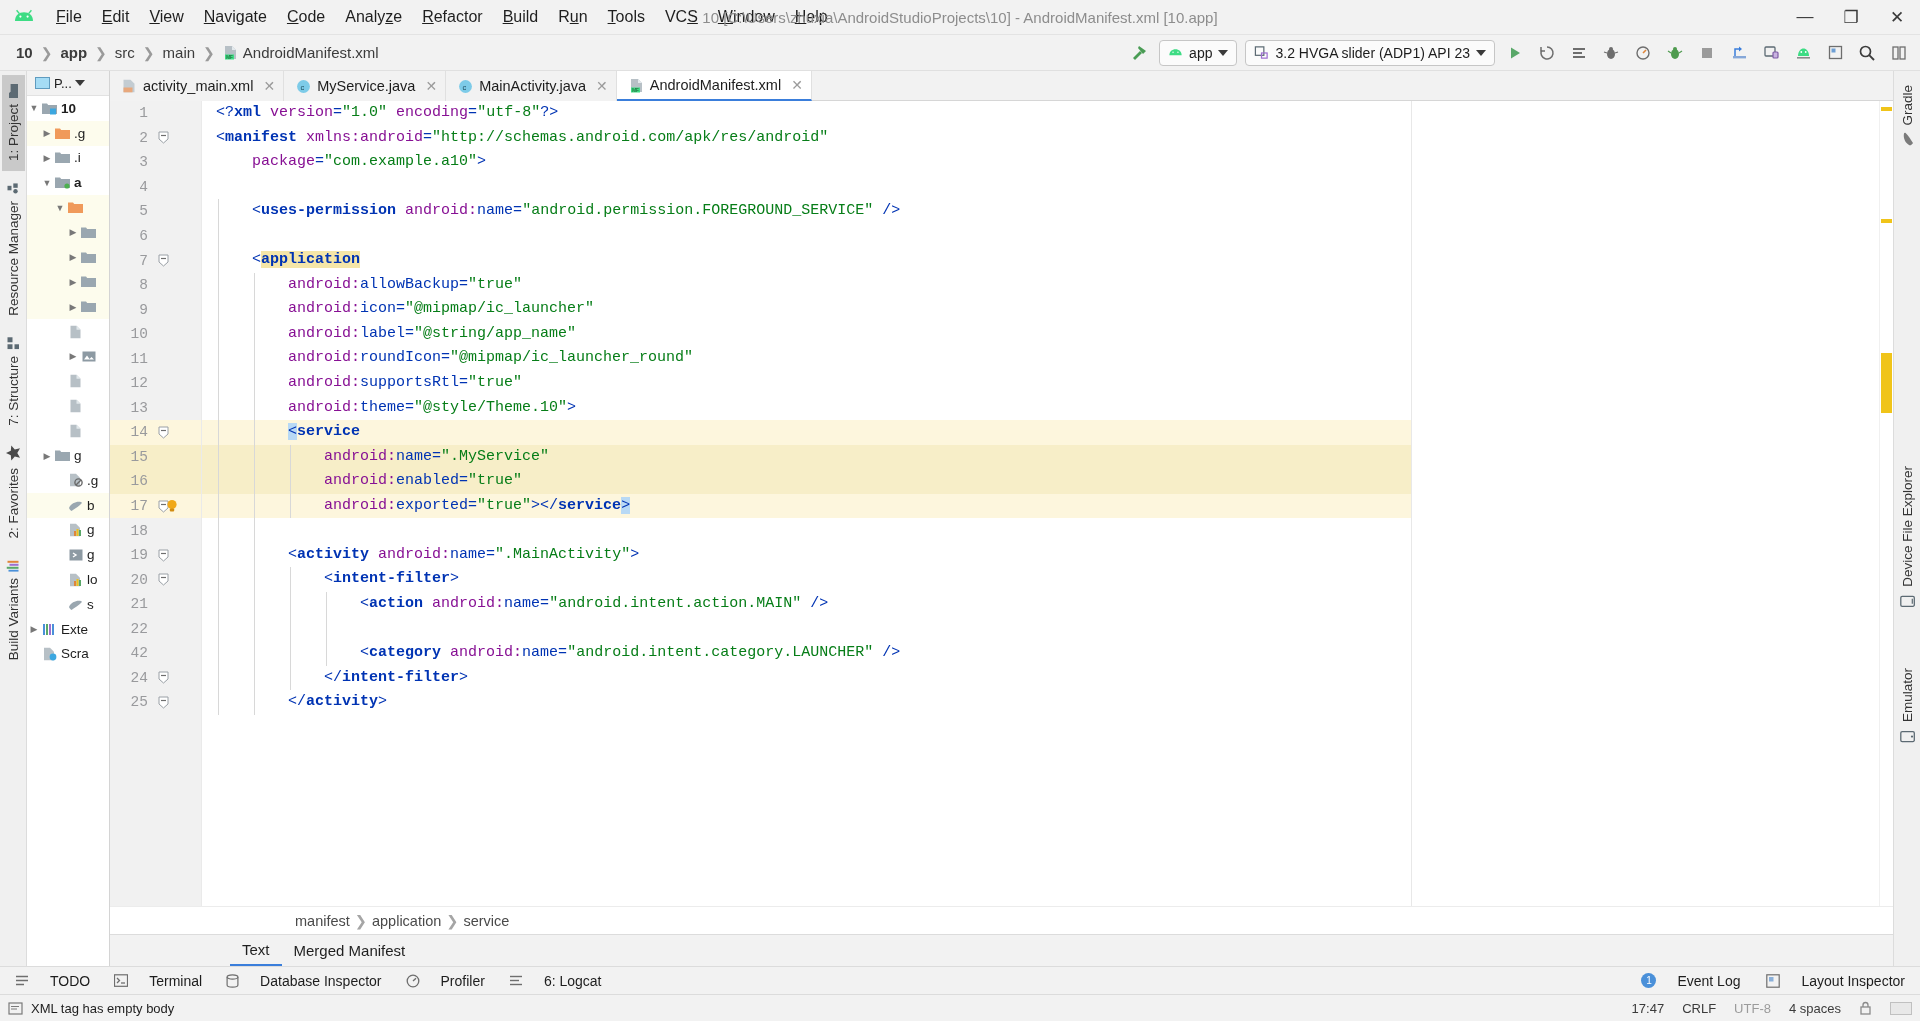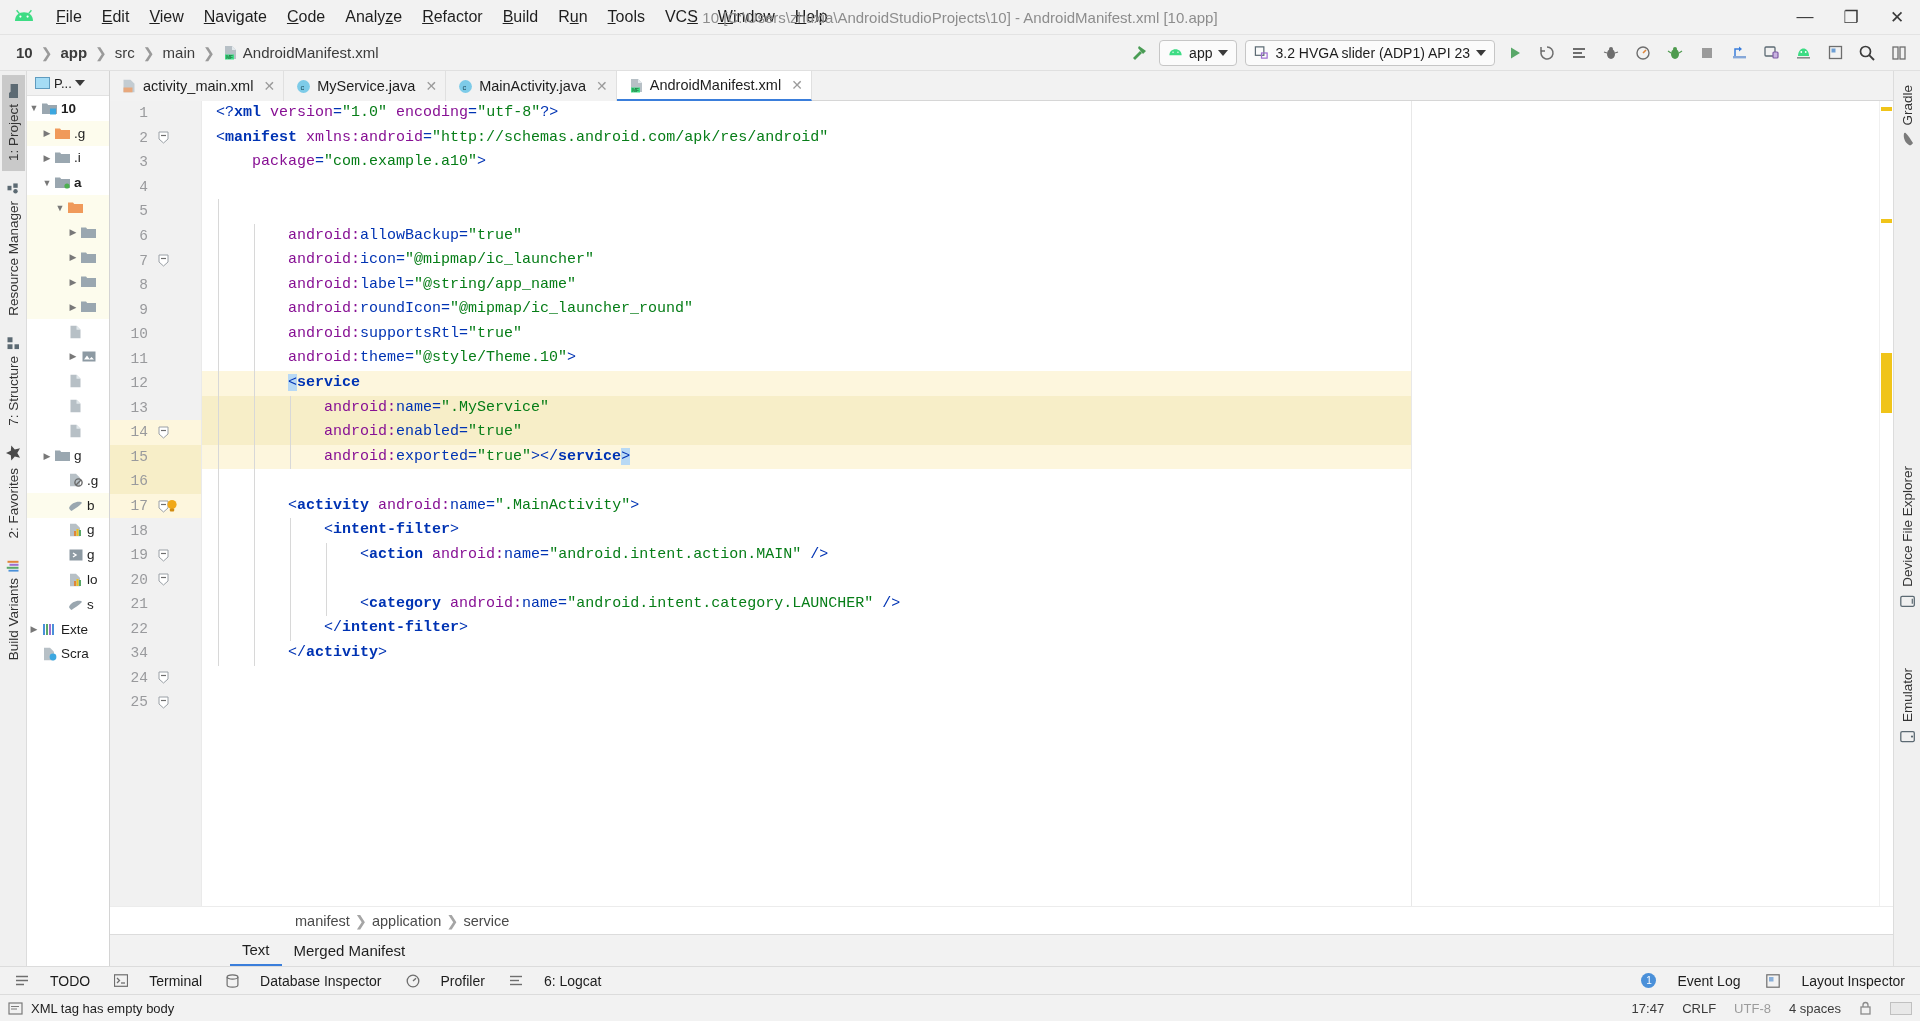--- a/index.html
+++ b/index.html
@@ -791,21 +791,21 @@
             </div>
             <div class="gline">
               <span class="gnum">21</span>
               <span class="gfold"></span>
             </div>
             <div class="gline">
               <span class="gnum">22</span>
               <span class="gfold"></span>
             </div>
             <div class="gline">
-              <span class="gnum">34</span>
+              <span class="gnum">42</span>
               <span class="gfold"></span>
             </div>
             <div class="gline">
               <span class="gnum">24</span>
               <span class="gfold">
                 <svg width="11" height="13" viewBox="0 0 11 13">
                   <path d="M1 1h9v7l-4.5 4L1 8z" fill="#fff" stroke="#9aa0a6" stroke-width="1"></path>
                   <line x1="3" y1="4.5" x2="8" y2="4.5" stroke="#6e6e6e" stroke-width="1.2"></line>
                 </svg>
               </span>
@@ -818,21 +818,23 @@
                   <line x1="3" y1="4.5" x2="8" y2="4.5" stroke="#6e6e6e" stroke-width="1.2"></line>
                 </svg>
               </span>
             </div>
           </div>
         <div class="code-area" id="code-host">
             <div class="cline"><span class="tok-punc">&lt;?</span><span class="tok-pi">xml </span><span class="tok-attr">version</span><span class="tok-punc">=</span><span class="tok-val">"1.0"</span> <span class="tok-attr">encoding</span><span class="tok-punc">=</span><span class="tok-val">"utf-8"</span><span class="tok-punc">?&gt;</span></div>
             <div class="cline"><span class="tok-punc">&lt;</span><span class="tok-tag">manifest</span> <span class="tok-attr">xmlns:android</span><span class="tok-punc">=</span><span class="tok-val">"http://schemas.android.com/apk/res/android"</span></div>
             <div class="cline">    <span class="tok-attr">package</span><span class="tok-punc">=</span><span class="tok-val">"com.example.a10"</span><span class="tok-punc">&gt;</span></div>
             <div class="cline"></div>
+            <div class="cline">    <span class="tok-punc">&lt;</span><span class="tok-tag">uses-permission</span> <span class="tok-attr">android:</span><span class="tok-ns">name</span><span class="tok-punc">=</span><span class="tok-val">"android.permission.FOREGROUND_SERVICE"</span> <span class="tok-punc">/&gt;</span><span class="indent-guide" style="left: 16px;"></span></div>
             <div class="cline"><span class="indent-guide" style="left: 16px;"></span></div>
+            <div class="cline">    <span class="tok-punc">&lt;</span><span class="tok-tag hl-word">application</span><span class="indent-guide" style="left: 16px;"></span></div>
             <div class="cline">        <span class="tok-attr">android:</span><span class="tok-ns">allowBackup</span><span class="tok-punc">=</span><span class="tok-val">"true"</span><span class="indent-guide" style="left: 16px;"></span><span class="indent-guide" style="left: 52px;"></span></div>
             <div class="cline">        <span class="tok-attr">android:</span><span class="tok-ns">icon</span><span class="tok-punc">=</span><span class="tok-val">"@mipmap/ic_launcher"</span><span class="indent-guide" style="left: 16px;"></span><span class="indent-guide" style="left: 52px;"></span></div>
             <div class="cline">        <span class="tok-attr">android:</span><span class="tok-ns">label</span><span class="tok-punc">=</span><span class="tok-val">"@string/app_name"</span><span class="indent-guide" style="left: 16px;"></span><span class="indent-guide" style="left: 52px;"></span></div>
             <div class="cline">        <span class="tok-attr">android:</span><span class="tok-ns">roundIcon</span><span class="tok-punc">=</span><span class="tok-val">"@mipmap/ic_launcher_round"</span><span class="indent-guide" style="left: 16px;"></span><span class="indent-guide" style="left: 52px;"></span></div>
             <div class="cline">        <span class="tok-attr">android:</span><span class="tok-ns">supportsRtl</span><span class="tok-punc">=</span><span class="tok-val">"true"</span><span class="indent-guide" style="left: 16px;"></span><span class="indent-guide" style="left: 52px;"></span></div>
             <div class="cline">        <span class="tok-attr">android:</span><span class="tok-ns">theme</span><span class="tok-punc">=</span><span class="tok-val">"@style/Theme.10"</span><span class="tok-punc">&gt;</span><span class="indent-guide" style="left: 16px;"></span><span class="indent-guide" style="left: 52px;"></span></div>
             <div class="cline hl2">        <span class="tok-punc caret-box">&lt;</span><span class="tok-tag">service</span><span class="indent-guide" style="left: 16px;"></span><span class="indent-guide" style="left: 52px;"></span></div>
             <div class="cline hl">            <span class="tok-attr">android:</span><span class="tok-ns">name</span><span class="tok-punc">=</span><span class="tok-val">".MyService"</span><span class="indent-guide" style="left: 16px;"></span><span class="indent-guide" style="left: 52px;"></span><span class="indent-guide" style="left: 88px;"></span></div>
             <div class="cline hl">            <span class="tok-attr">android:</span><span class="tok-ns">enabled</span><span class="tok-punc">=</span><span class="tok-val">"true"</span><span class="indent-guide" style="left: 16px;"></span><span class="indent-guide" style="left: 52px;"></span><span class="indent-guide" style="left: 88px;"></span></div>
             <div class="cline hl2">            <span class="tok-attr">android:</span><span class="tok-ns">exported</span><span class="tok-punc">=</span><span class="tok-val">"true"</span><span class="tok-punc">&gt;&lt;/</span><span class="tok-tag">service</span><span class="tok-punc caret-box">&gt;</span><span class="indent-guide" style="left: 16px;"></span><span class="indent-guide" style="left: 52px;"></span><span class="indent-guide" style="left: 88px;"></span></div>

